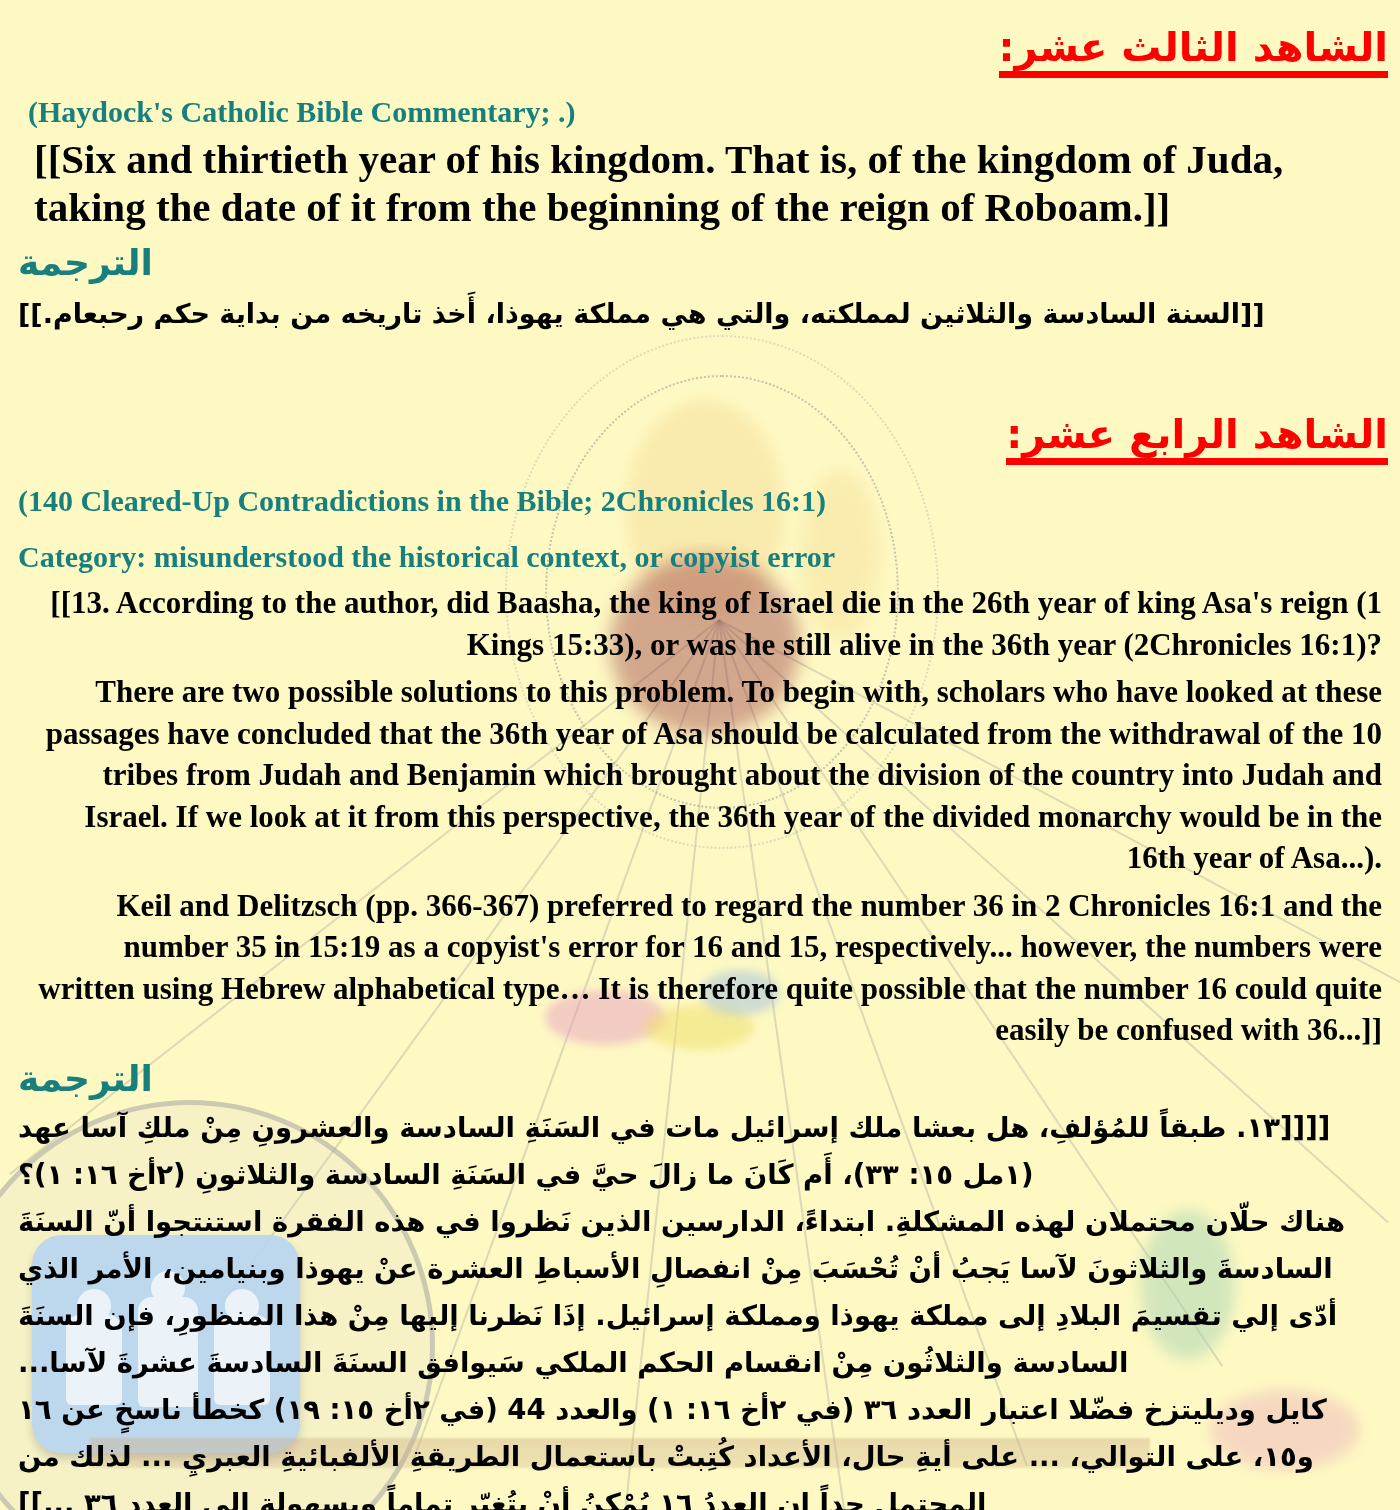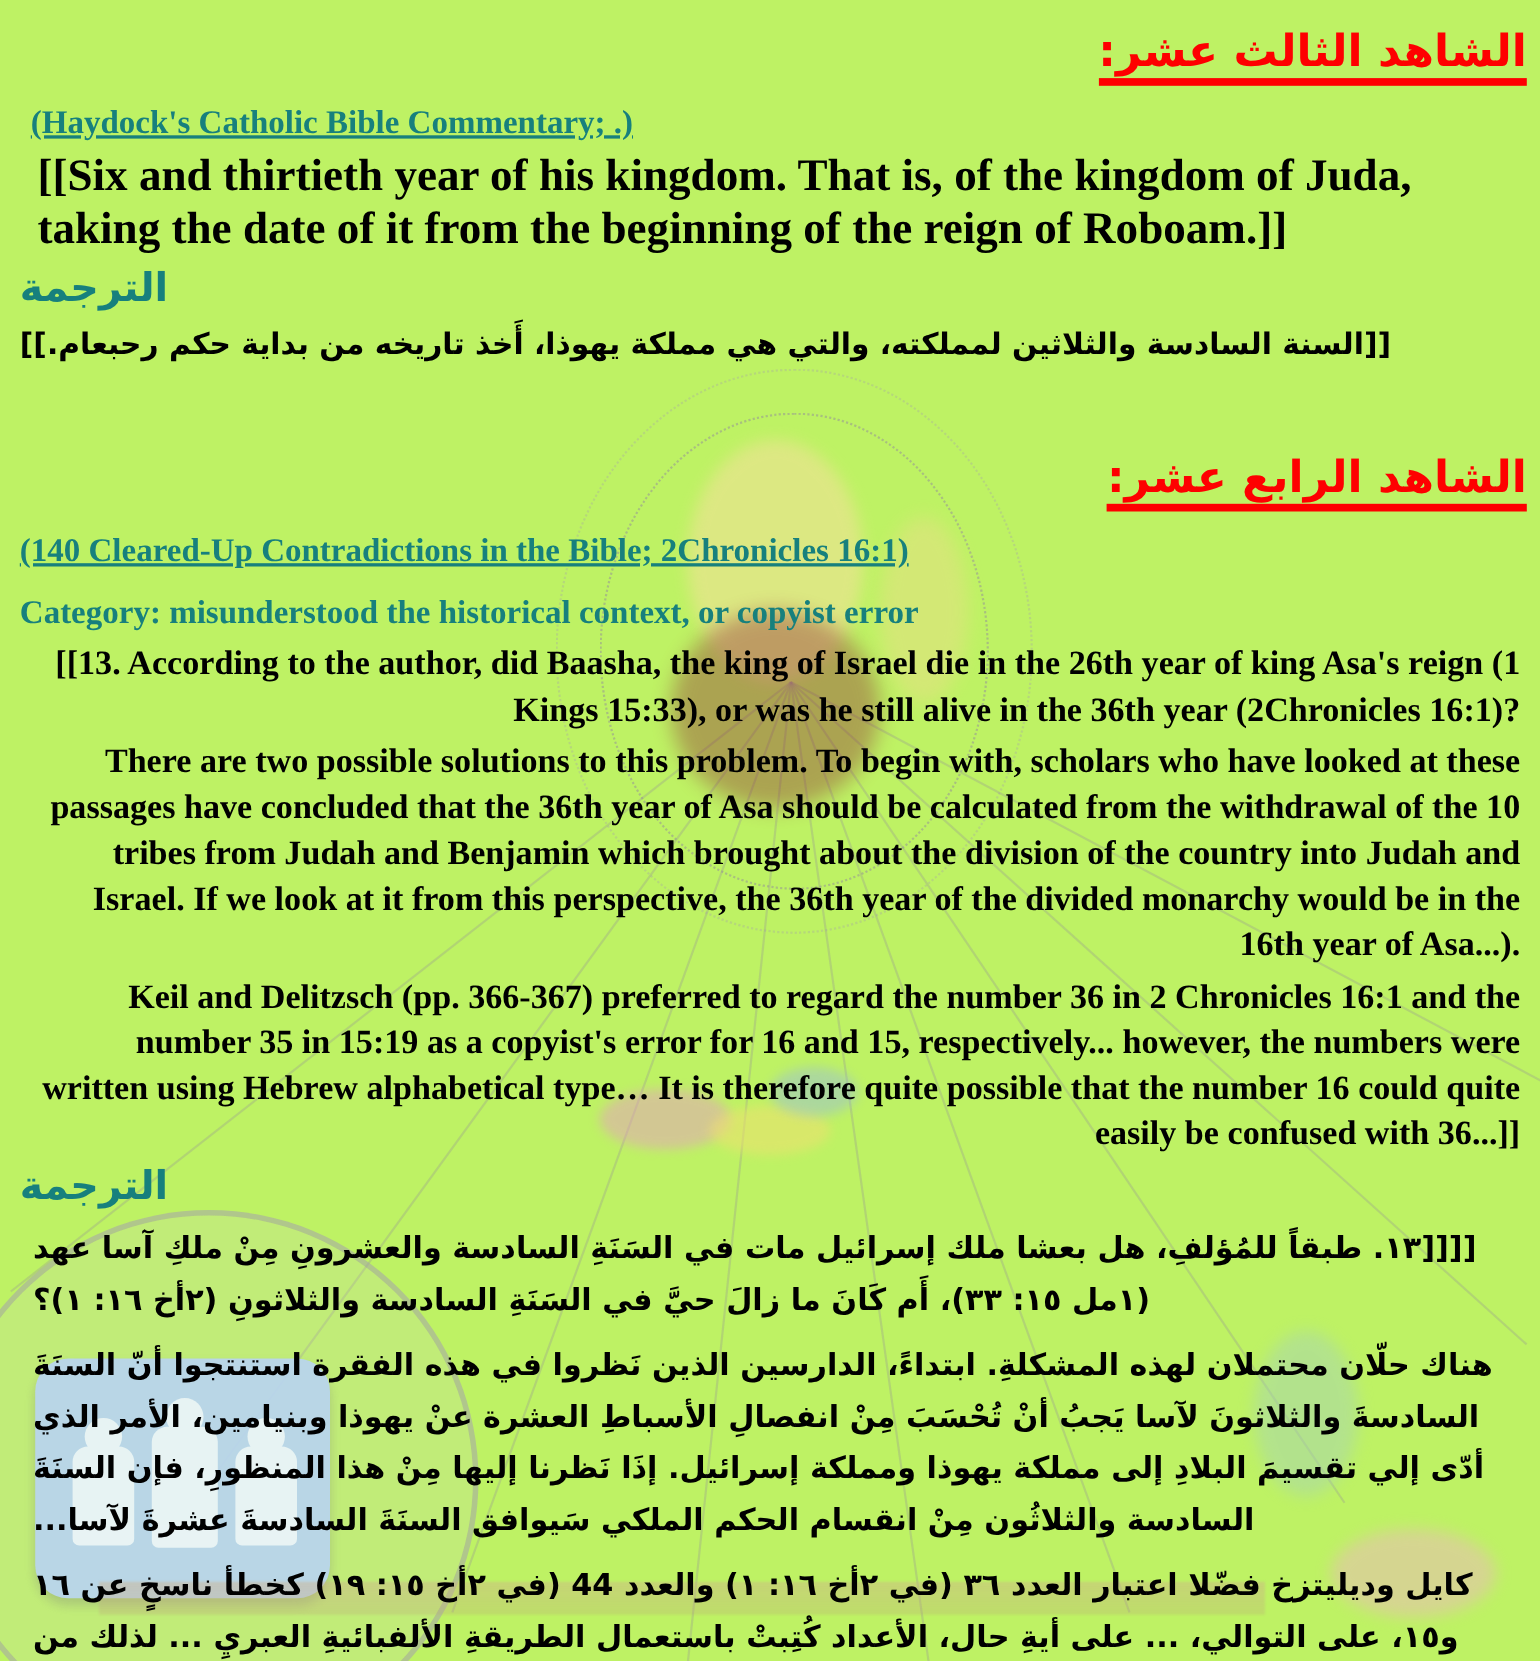--- a/index.html
+++ b/index.html
@@ -1,19 +1,19 @@
 <!DOCTYPE html>
 <html lang="ar"><head>
 <meta charset="utf-8">
 <style>
   html,body{margin:0;padding:0;background:#fff;}
   .page{
     position:relative;
     width:1400px;height:1510px;
-    background:#bef264;
+    background:#fef9c3;
     overflow:hidden;
     font-family:"Liberation Serif", serif;
   }
   
   .wm{position:absolute;inset:0;z-index:0;pointer-events:none;}
   .wm .dotted-circle{
     position:absolute;left:545px;top:375px;width:350px;height:430px;
     border:2px dotted rgba(150,150,150,.55);border-radius:50%;
   }
   .wm .dotted-circle2{
@@ -52,37 +52,37 @@
   
   .content{position:relative;z-index:1;padding:24px 12px 0 18px;}
   .red-heading{
     margin:0;text-align:right;direction:rtl;
     font-size:40px;font-weight:bold;color:#fe0000;line-height:1.15;
     font-family:"DejaVu Sans", sans-serif;
   }
   .red-heading span{display:inline-block;border-bottom:7px solid #fe0000;padding-bottom:1px;}
   .teal{color:#17807d;}
   .en{font-family:"Liberation Serif", serif;font-weight:bold;}
-  .source-line{margin:14px 0 0 0;font-size:30px;line-height:1.3;padding-left:10px;text-decoration:underline;}
+  .source-line{margin:14px 0 0 0;font-size:30px;line-height:1.3;padding-left:10px;}
   .quote-en-13{margin:4px 0 0 16px;font-size:41px;line-height:48px;color:#000;}
   .trans-label{
     margin:10px 4px 0 0;text-align:left;direction:rtl;
     font-size:36px;font-weight:bold;line-height:1.2;
     font-family:"DejaVu Sans", sans-serif;
   }
   .ar-body{
     direction:rtl;text-align:left;
     font-family:"DejaVu Sans", sans-serif;font-weight:bold;color:#000;
   }
   .quote-ar-13{margin:8px 0 0 0;font-size:27px;line-height:44px;}
   .h14{margin-top:75px;}
   .source-14{margin-top:16px;padding-left:0;}
   .category-line{margin:17px 0 0 0;font-size:30px;line-height:1.3;}
   .quote-en-14 p{margin:6px;font-size:31px;line-height:41.5px;color:#000;text-align:right;}
-  .quote-ar-14 p{margin:12px;font-size:27.5px;line-height:47px;}
+  .quote-ar-14 p{margin:0;font-size:27.5px;line-height:47px;}
   .trans-label-2{margin-top:2px;}
   .quote-ar-14{margin-top:4px;}
 </style>
 </head>
 <body>
 
 <div class="page">
 
   <div class="wm">
     <div class="dotted-circle2"></div>

